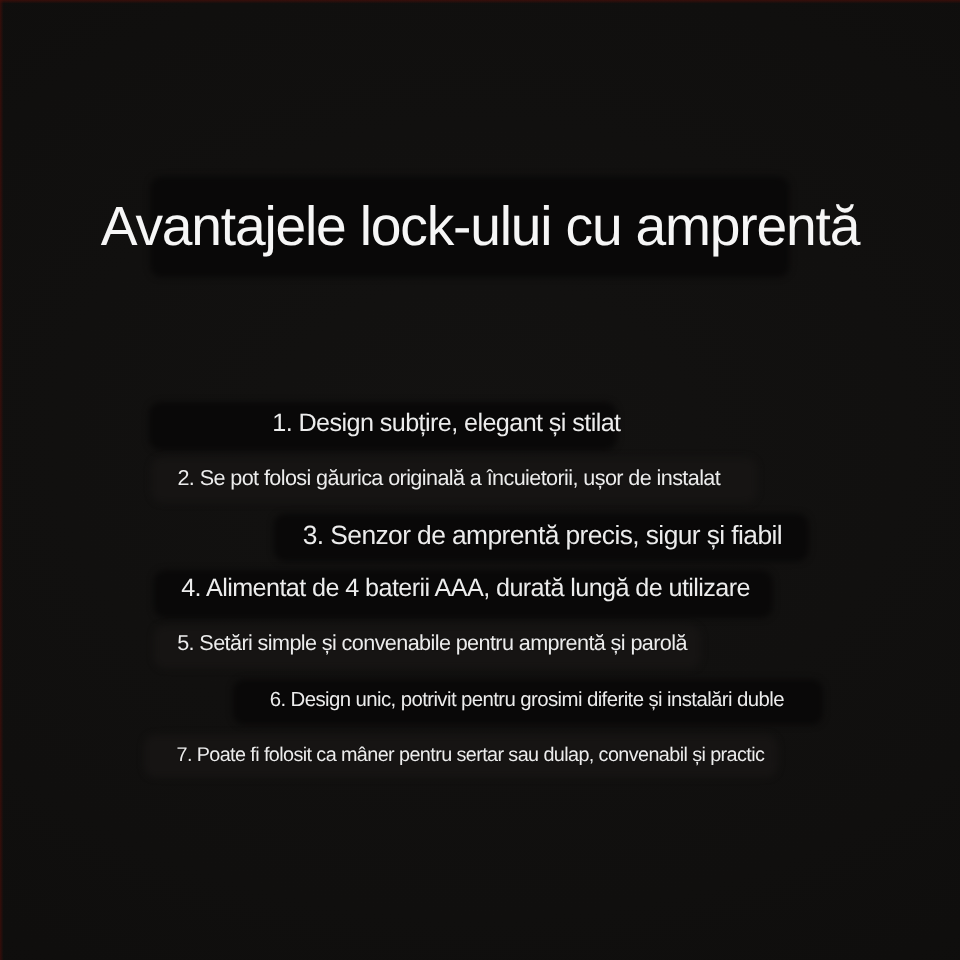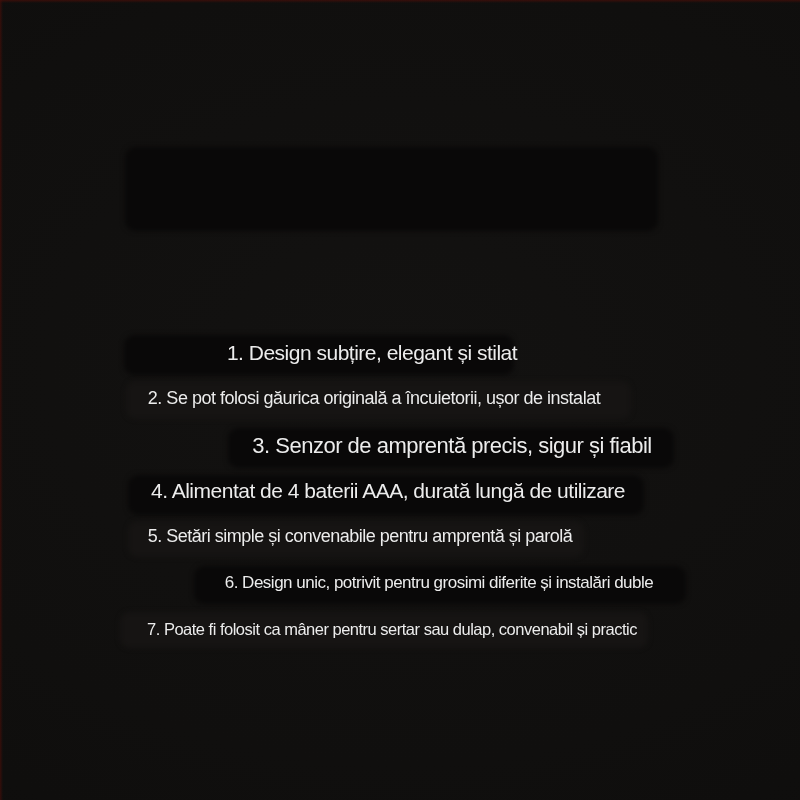--- a/index.html
+++ b/index.html
@@ -85,20 +85,21 @@
 
   <div class="patch dark patch-title"></div>
   <div class="patch dark  patch-1"></div>
   <div class="patch light patch-2"></div>
   <div class="patch dark  patch-3"></div>
   <div class="patch dark  patch-4"></div>
   <div class="patch light patch-5"></div>
   <div class="patch dark  patch-6"></div>
   <div class="patch light patch-7"></div>
 
+  <h1 class="title">Avantajele lock-ului cu amprentă</h1>
 
   <div class="advantages">
     <div class="row row-1">1. Design subțire, elegant și stilat</div>
     <div class="row row-2">2. Se pot folosi găurica originală a încuietorii, ușor de instalat</div>
     <div class="row row-3">3. Senzor de amprentă precis, sigur și fiabil</div>
     <div class="row row-4">4. Alimentat de 4 baterii AAA, durată lungă de utilizare</div>
     <div class="row row-5">5. Setări simple și convenabile pentru amprentă și parolă</div>
     <div class="row row-6">6. Design unic, potrivit pentru grosimi diferite și instalări duble</div>
     <div class="row row-7">7. Poate fi folosit ca mâner pentru sertar sau dulap, convenabil și practic</div>
   </div>

